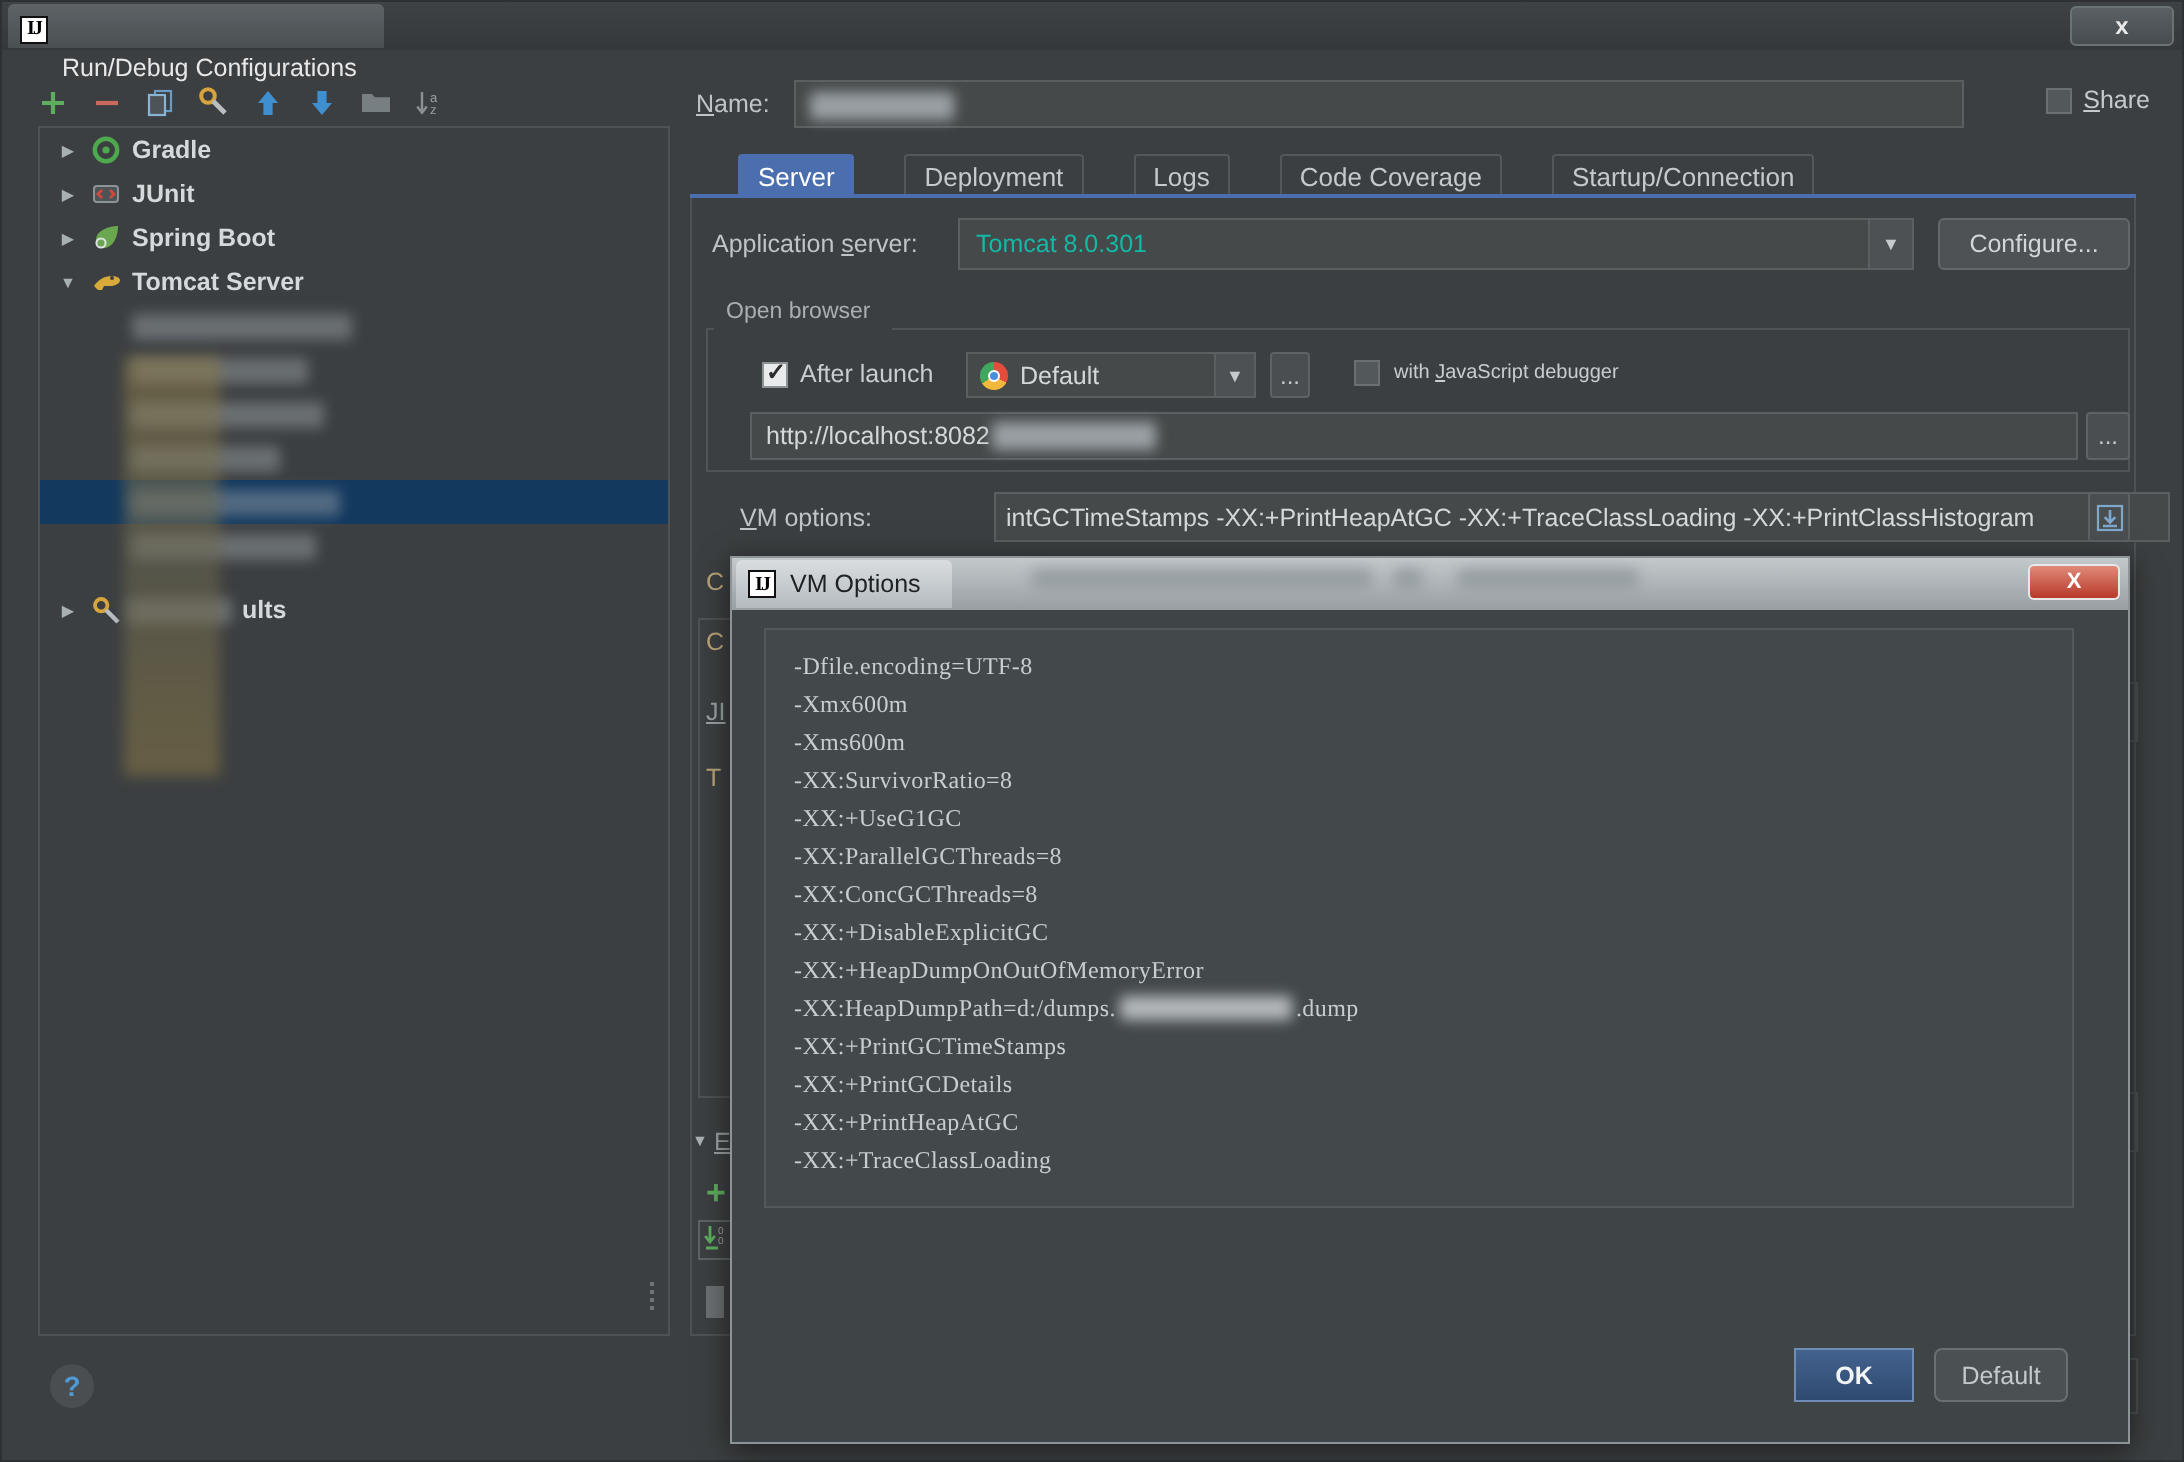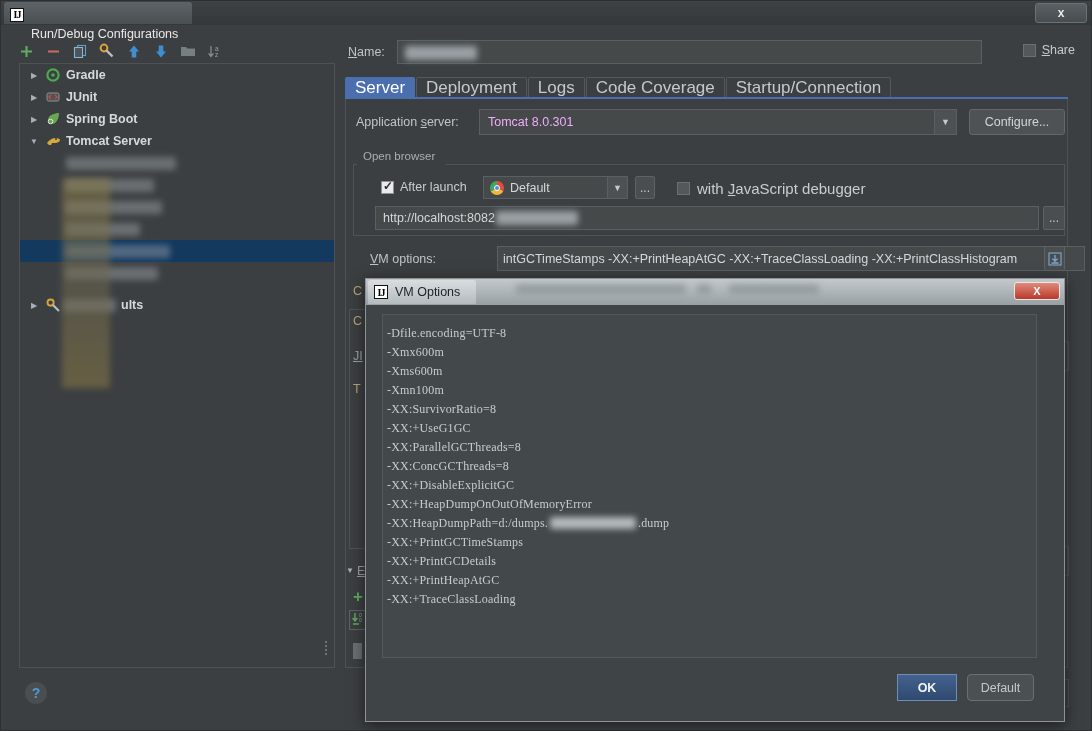--- a/index.html
+++ b/index.html
@@ -140,45 +140,45 @@
   #share-box .lbl { color:#c6cacc; font-size:12.5px; }
   #share-box .lbl u { text-decoration:underline; }
 
   
   #tab-strip {
     position:absolute; left:344px; top:76px; width:740px; height:21px;
     display:flex; align-items:flex-end; gap:0;
   }
   .tabitem {
     height:21px; padding:0 9px; display:flex; align-items:center;
-    color:#c5c9cb; font-size:17px; background:#3c3f41;
+    color:#c5c9cb; font-size:13px; background:#3c3f41;
     border:1px solid #54585a; border-bottom:none;
     border-top-left-radius:2px; border-top-right-radius:2px;
-    margin-right:1px; cursor:pointer; white-space:nowrap;
+    margin-right:1px; cursor:pointer; white-space:nowrap;margin-left:24px;
   }
   .tabitem.active { background:#4b6eaf; border-color:#4b6eaf; color:#ffffff; }
   #tab-underline {
     position:absolute; left:344px; top:96px; width:723px; height:2px; background:#4b6eaf;
   }
 
   
   #tab-panel {
     position:absolute; left:344px; top:98px; width:723px; height:569px;
     border:1px solid #4e5254; border-top:none; background:#3c3f41;
   }
 
   .field-label { position:absolute; color:#bfc4c6; font-size:12.5px; }
   .field-label u { text-decoration:underline; }
 
   #app-server-combo {
     position:absolute; left:478px; top:108px; width:478px; height:26px;
     background:#45494a; border:1px solid #5a5f61; display:flex; align-items:center;
     cursor:pointer;
   }
-  #app-server-combo .val { padding-left:8px; color:#f0abfc; font-size:12.5px; }
+  #app-server-combo .val { padding-left:8px; color:#14b8a6; font-size:12.5px; }
   #app-server-combo .arrow-btn {
     position:absolute; right:0; top:0; width:22px; height:24px;
     background:#4d5154; border-left:1px solid #5a5f61;
     display:flex; align-items:center; justify-content:center;
     color:#c6cacc; font-size:9px;
   }
   #configure-button {
     position:absolute; left:968px; top:108px; width:96px; height:26px;
     background:#4e5254; border:1px solid #62676a; border-radius:3px;
     color:#d2d6d8; font-size:12.5px;
@@ -237,21 +237,21 @@
   #browser-ellipsis {
     position:absolute; left:634px; top:175px; width:20px; height:23px;
     background:#4a4e50; border:1px solid #5d6264; border-radius:2px;
     color:#c6cacc; font-size:12px;
     display:flex; align-items:center; justify-content:center; cursor:pointer;
   }
   #js-debug-check {
     position:absolute; left:676px; top:179px; display:flex; align-items:center; gap:7px; cursor:pointer;
   }
   #js-debug-check .cb { width:13px; height:13px; background:#53585a; border:1px solid #6a6f71; }
-  #js-debug-check .lbl { color:#c9cdcf; font-size:15px; }
+  #js-debug-check .lbl { color:#c9cdcf; font-size:10px; }
   #js-debug-check .lbl u { text-decoration:underline; }
 
   #url-field {
     position:absolute; left:374px; top:205px; width:664px; height:24px;
     background:#45494a; border:1px solid #5a5f61;
     display:flex; align-items:center; padding-left:7px;
   }
   #url-field .urltext { color:#d4d8da; font-size:12.5px; }
   #url-field .blurval {
     display:inline-block; margin-left:1px; width:82px; height:14px;
@@ -316,23 +316,23 @@
     background: linear-gradient(to bottom,#e08a7a,#b8392a);
     border:1px solid #e8e8e8; border-radius:3px;
     color:#fff; font-size:11px; font-weight:bold;
     display:flex; align-items:center; justify-content:center; cursor:pointer;
   }
   #vm-modal-body {
     position:absolute; left:0; top:25px; width:698px; height:417px;
     background:#3f4446; border-top:1px solid #9aa1a5;
   }
   #vm-textarea {
-    position:absolute; left:16px; top:9px; width:655px; height:344px;
+    position:absolute; left:16px; top:9px; width:655px; height:290px;
     background:#43484a; border:1px solid #53585a;
-    padding:9px 0 0 4px; overflow:hidden;
+    padding:9px 0 0 14px; overflow:hidden;
   }
   .vm-line {
     color:#c8cdd0; font-family:"Liberation Serif", serif; font-size:12px;
     line-height:19px; white-space:nowrap; letter-spacing:.2px;
   }
   .vm-line .blurseg {
     display:inline-block; width:86px; height:12px; vertical-align:-2px;
     background:#b5babd; filter: blur(3.4px); border-radius:2px; margin:0 2px;
   }
   #vm-ok-button {
@@ -622,21 +622,20 @@
         <span style="display:inline-block;width:90px;height:10px;background:#7f888d;border-radius:2px;margin-left:14px"></span>
       </div>
       <div id="vm-modal-close">X</div>
     </div>
 
     <div id="vm-modal-body">
       <div id="vm-textarea">
         <div class="vm-line">-Dfile.encoding=UTF-8</div>
         <div class="vm-line">-Xmx600m</div>
         <div class="vm-line">-Xms600m</div>
-        <div class="vm-line">-Xmn100m</div>
         <div class="vm-line">-XX:SurvivorRatio=8</div>
         <div class="vm-line">-XX:+UseG1GC</div>
         <div class="vm-line">-XX:ParallelGCThreads=8</div>
         <div class="vm-line">-XX:ConcGCThreads=8</div>
         <div class="vm-line">-XX:+DisableExplicitGC</div>
         <div class="vm-line">-XX:+HeapDumpOnOutOfMemoryError</div>
         <div class="vm-line">
           <span>-XX:HeapDumpPath=d:/dumps.</span><span class="blurseg"></span><span>.dump</span>
         </div>
         <div class="vm-line">-XX:+PrintGCTimeStamps</div>

